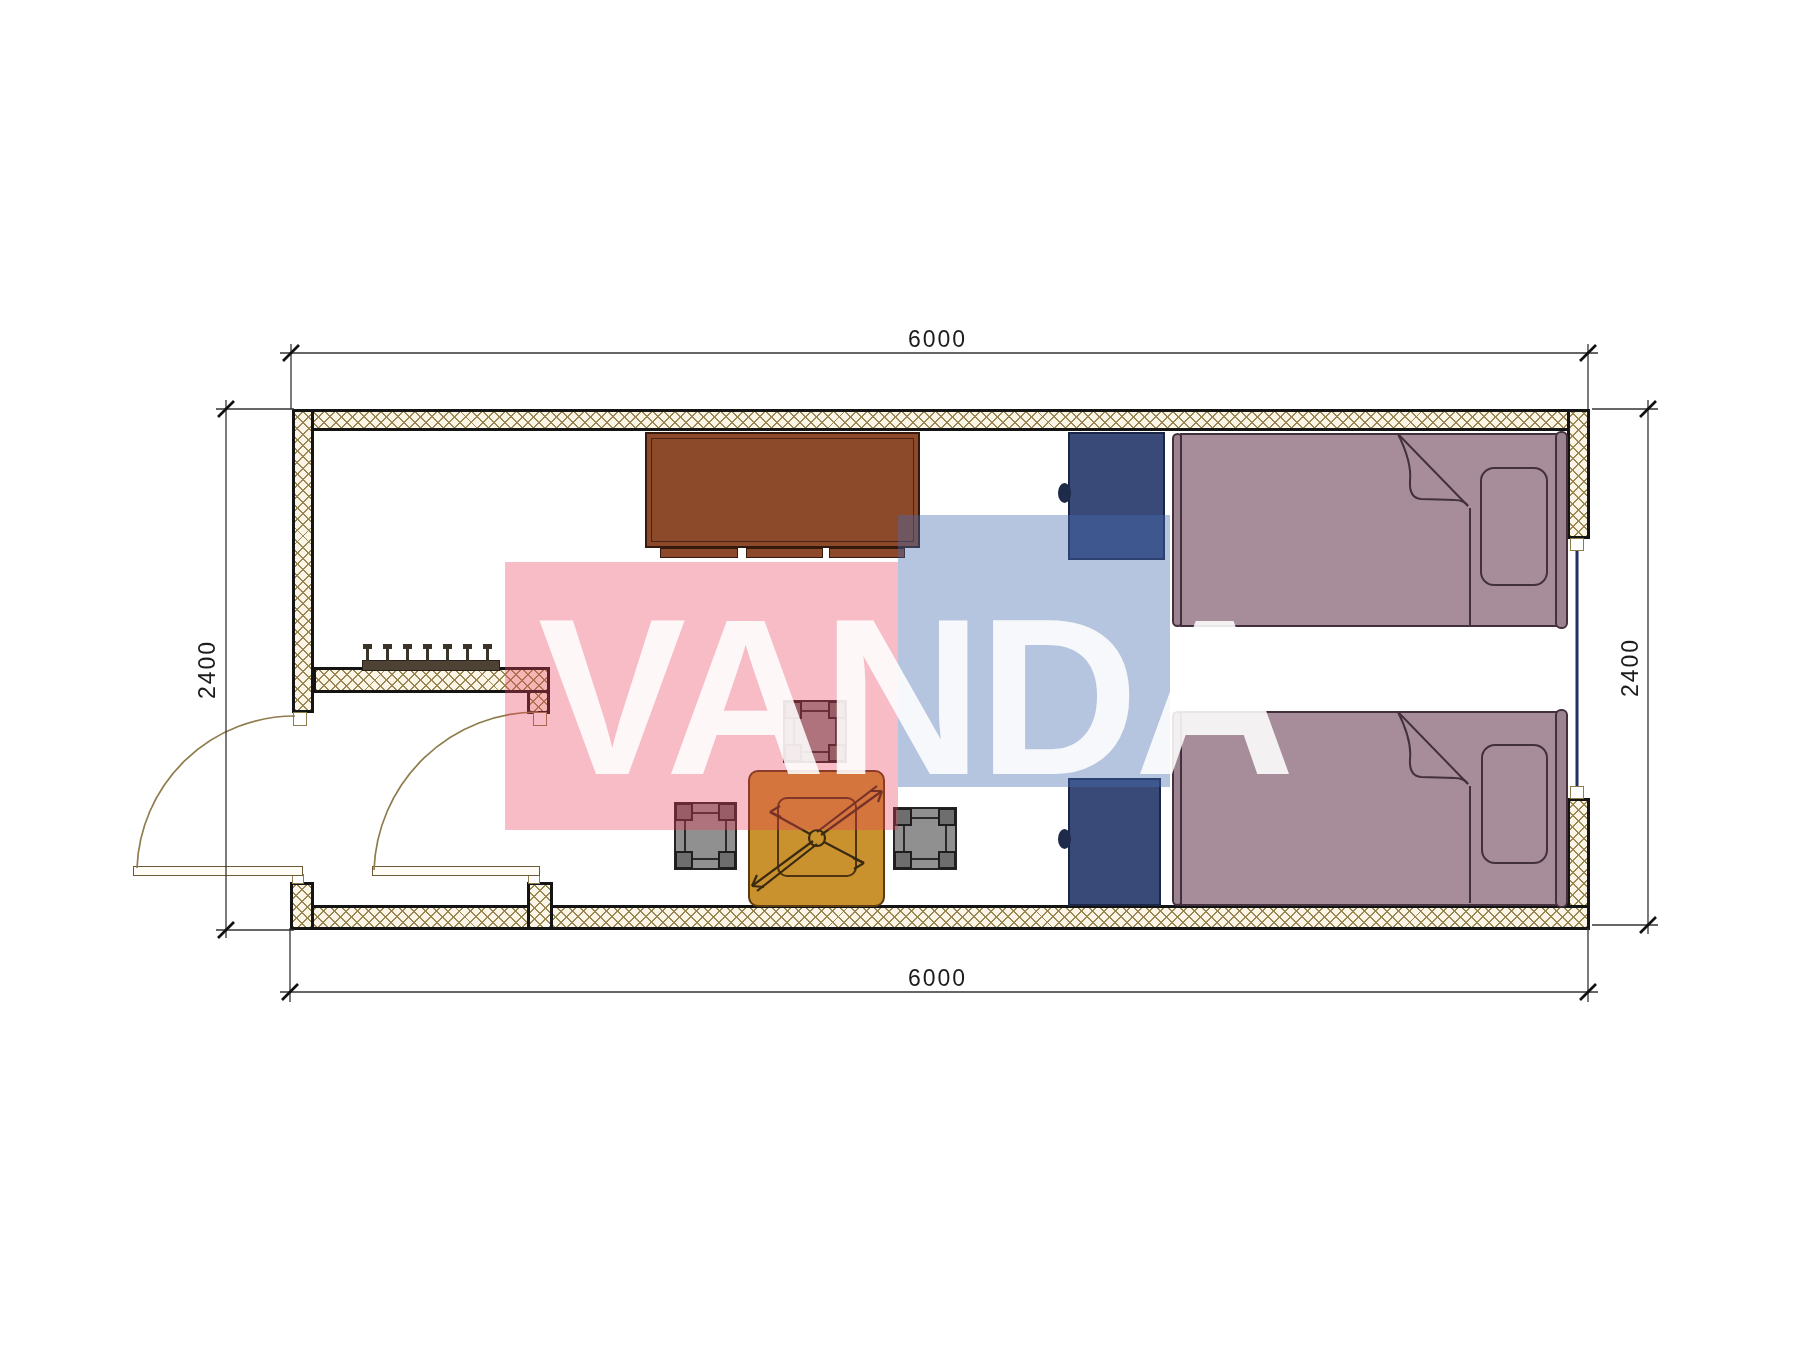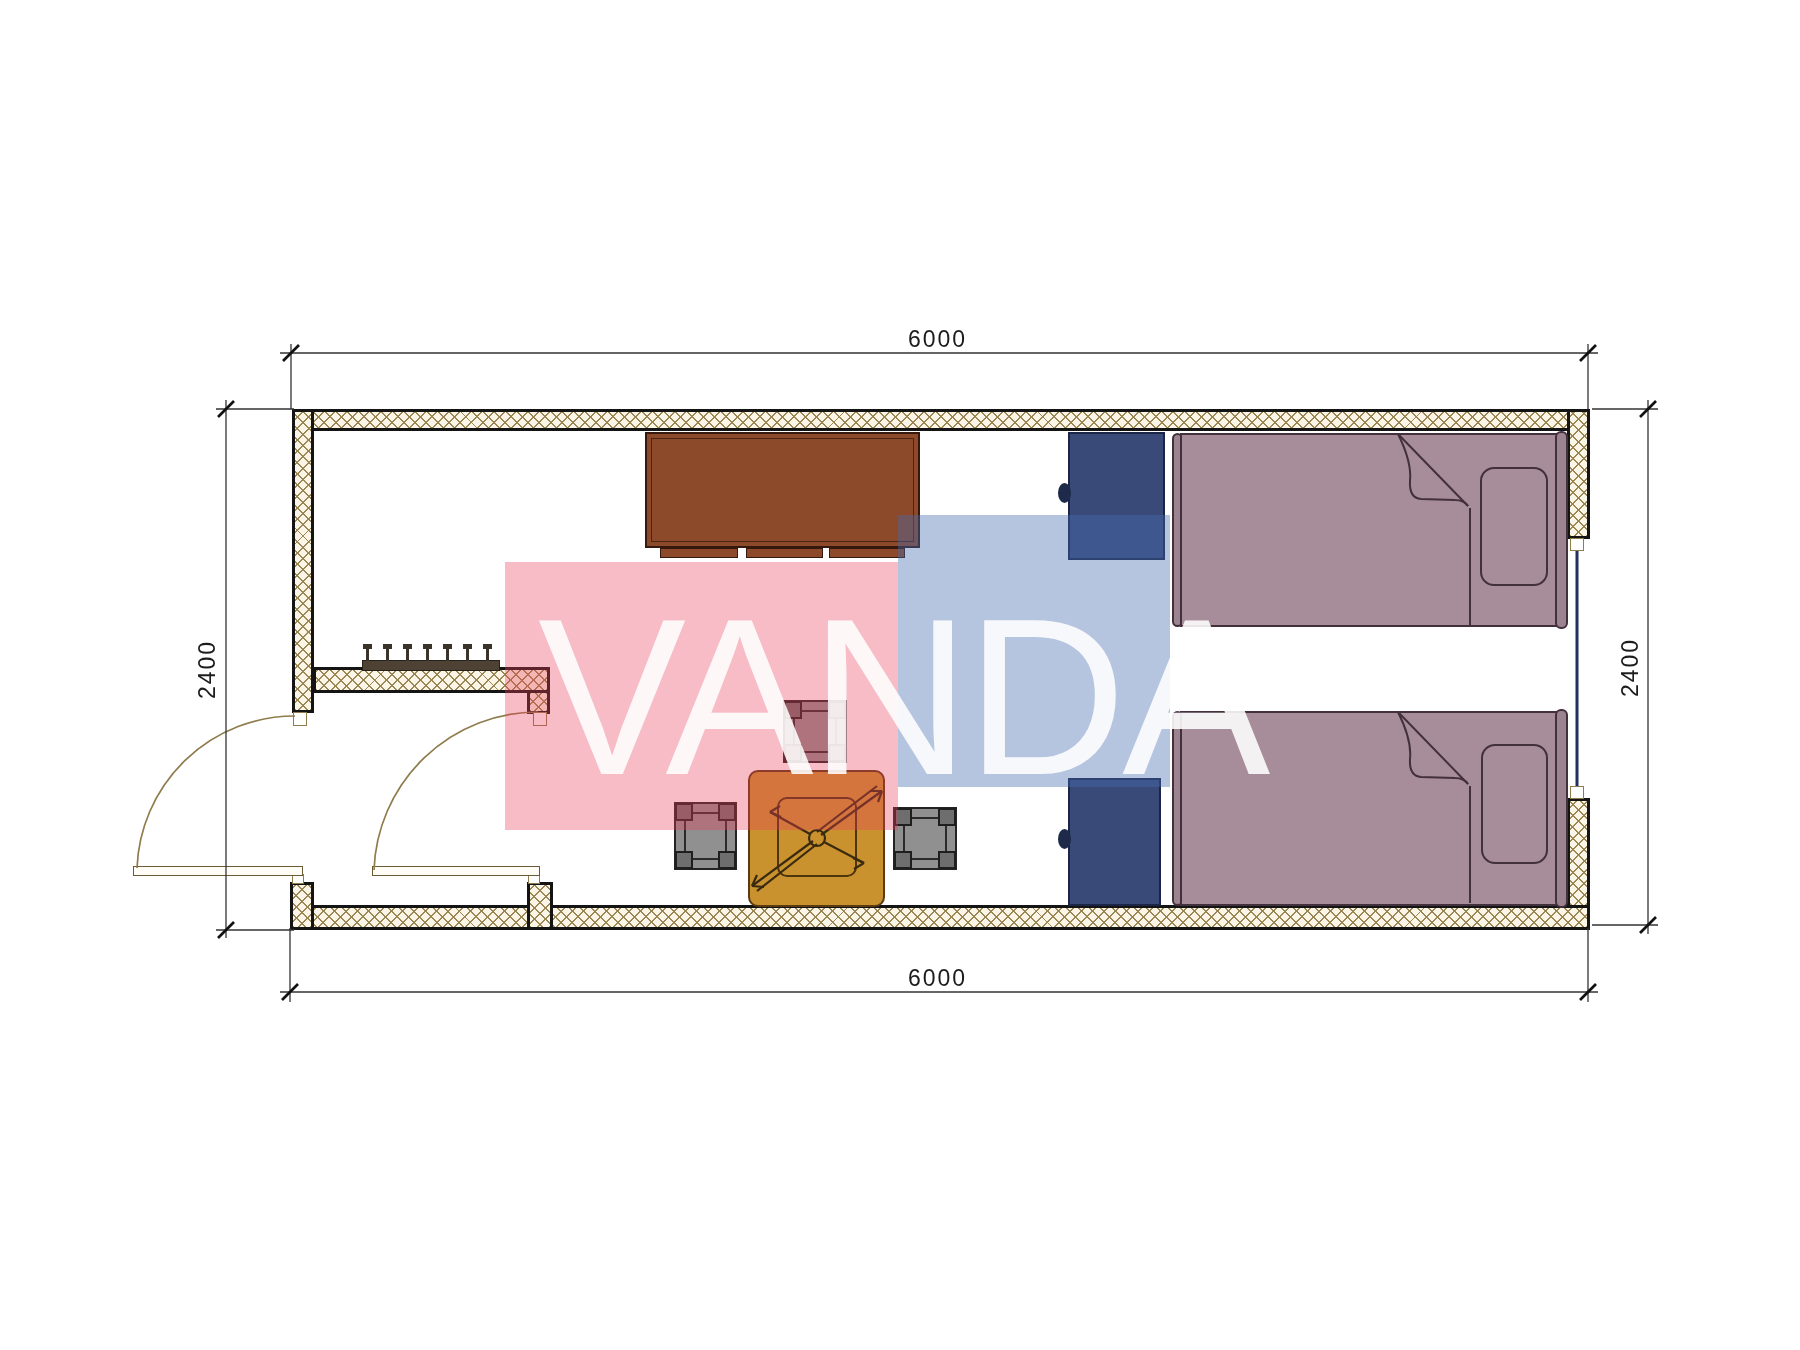--- a/index.html
+++ b/index.html
@@ -28,21 +28,21 @@
   .stool .frame{position:absolute;inset:8px;border:2px solid #2a2a2a;}
   .stool .c{position:absolute;width:14px;height:14px;background:#6e6e6e;border:2px solid #1e1e1e;}
   .table{background:#c9922e;border:2.5px solid #5a3a10;border-radius:10px;}
   .table-inner{border:2px solid #4f3410;border-radius:10px;}
   .rackbar{background:#4d4233;border:1.5px solid #26201a;}
   .hook{background:#3a332a;}
   .hookcap{background:#3a332a;}
   .dim{position:absolute;color:#1c1c1c;font-size:23px;letter-spacing:2px;white-space:nowrap;}
   .vrot{transform:rotate(-90deg);transform-origin:center center;}
   .wm{position:absolute;}
-  .wm-text{position:absolute;font-weight:normal;font-size:222px;line-height:1;
+  .wm-text{position:absolute;font-weight:bold;font-size:222px;line-height:1;
            letter-spacing:-4px;color:rgba(255,255,255,0.88);}
   svg{position:absolute;left:0;top:0;}
 </style>
 </head>
 <body>
 
 <div id="stage">
 
   <div class="abs wall" style="left:292px;top:409px;width:1298px;height:22px;"></div>
   <div class="abs wall" style="left:292px;top:409px;width:22px;height:304px;"></div>

